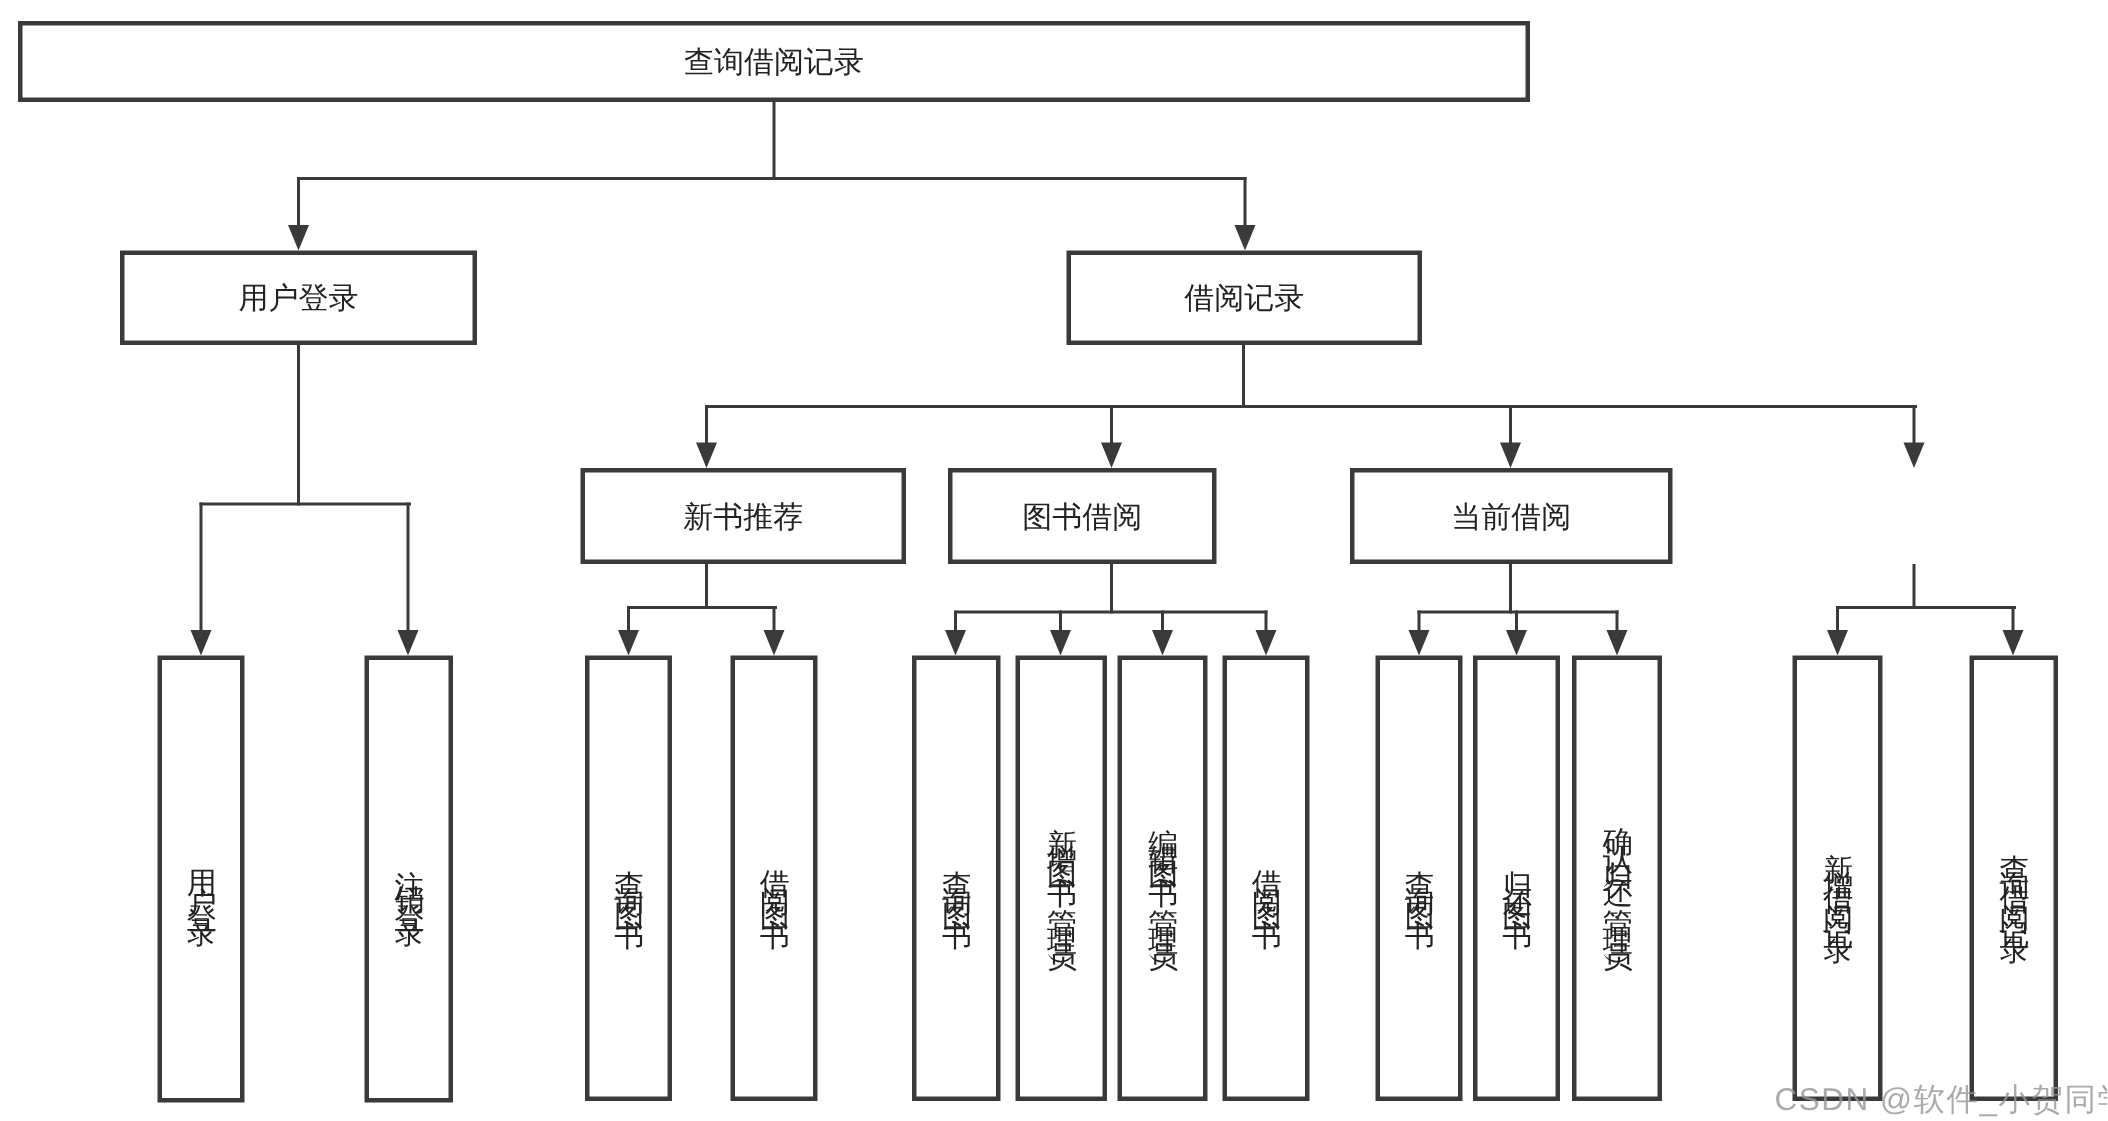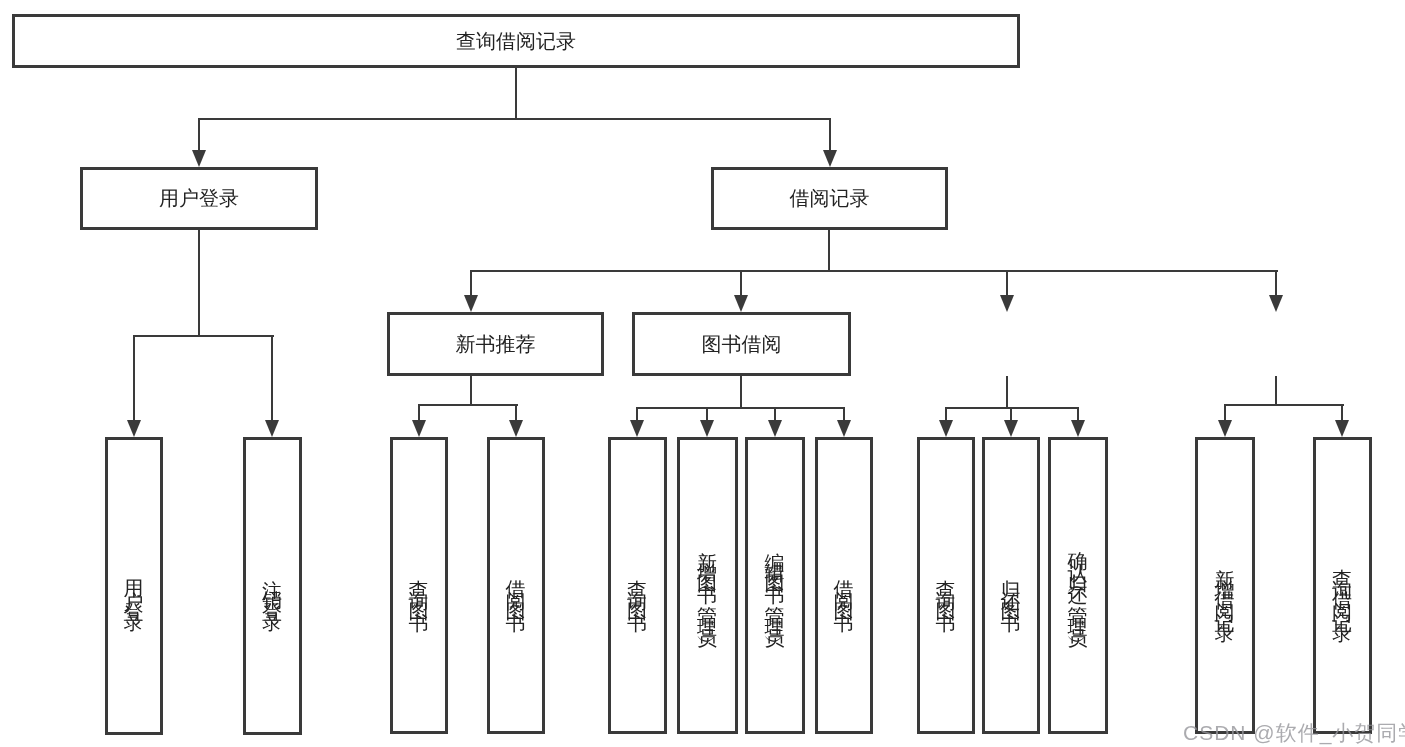--- a/index.html
+++ b/index.html
@@ -100,22 +100,25 @@
   <div class="box h" style="left:80px; top:167px; width:238px; height:63px;">
     <span>用户登录</span>
   </div>
   <div class="box h" style="left:711px; top:167px; width:237px; height:63px;">
     <span>借阅记录</span>
   </div>
 
   <div class="box h" style="left:363px; top:312px; width:217px; height:64px;margin-left:24px;">
     <span>新书推荐</span>
   </div>
-  <div class="box h" style="left:632px; top:312px; width:219px; height:64px;">
+  <div class="box h" style="left:632px; top:312px; width:179px; height:64px;">
     <span>图书借阅</span>
+  </div>
+  <div class="box h" style="left:900px; top:312px; width:215px; height:64px;">
+    <span>当前借阅</span>
   </div>
 
   <div class="box v" style="left:105px; top:437px; width:58px; height:298px;">
     <span>用户登录</span>
   </div>
   <div class="box v" style="left:243px; top:437px; width:59px; height:298px;">
     <span>注销登录</span>
   </div>
 
   <div class="box v" style="left:390px; top:437px; width:58px; height:297px;">

